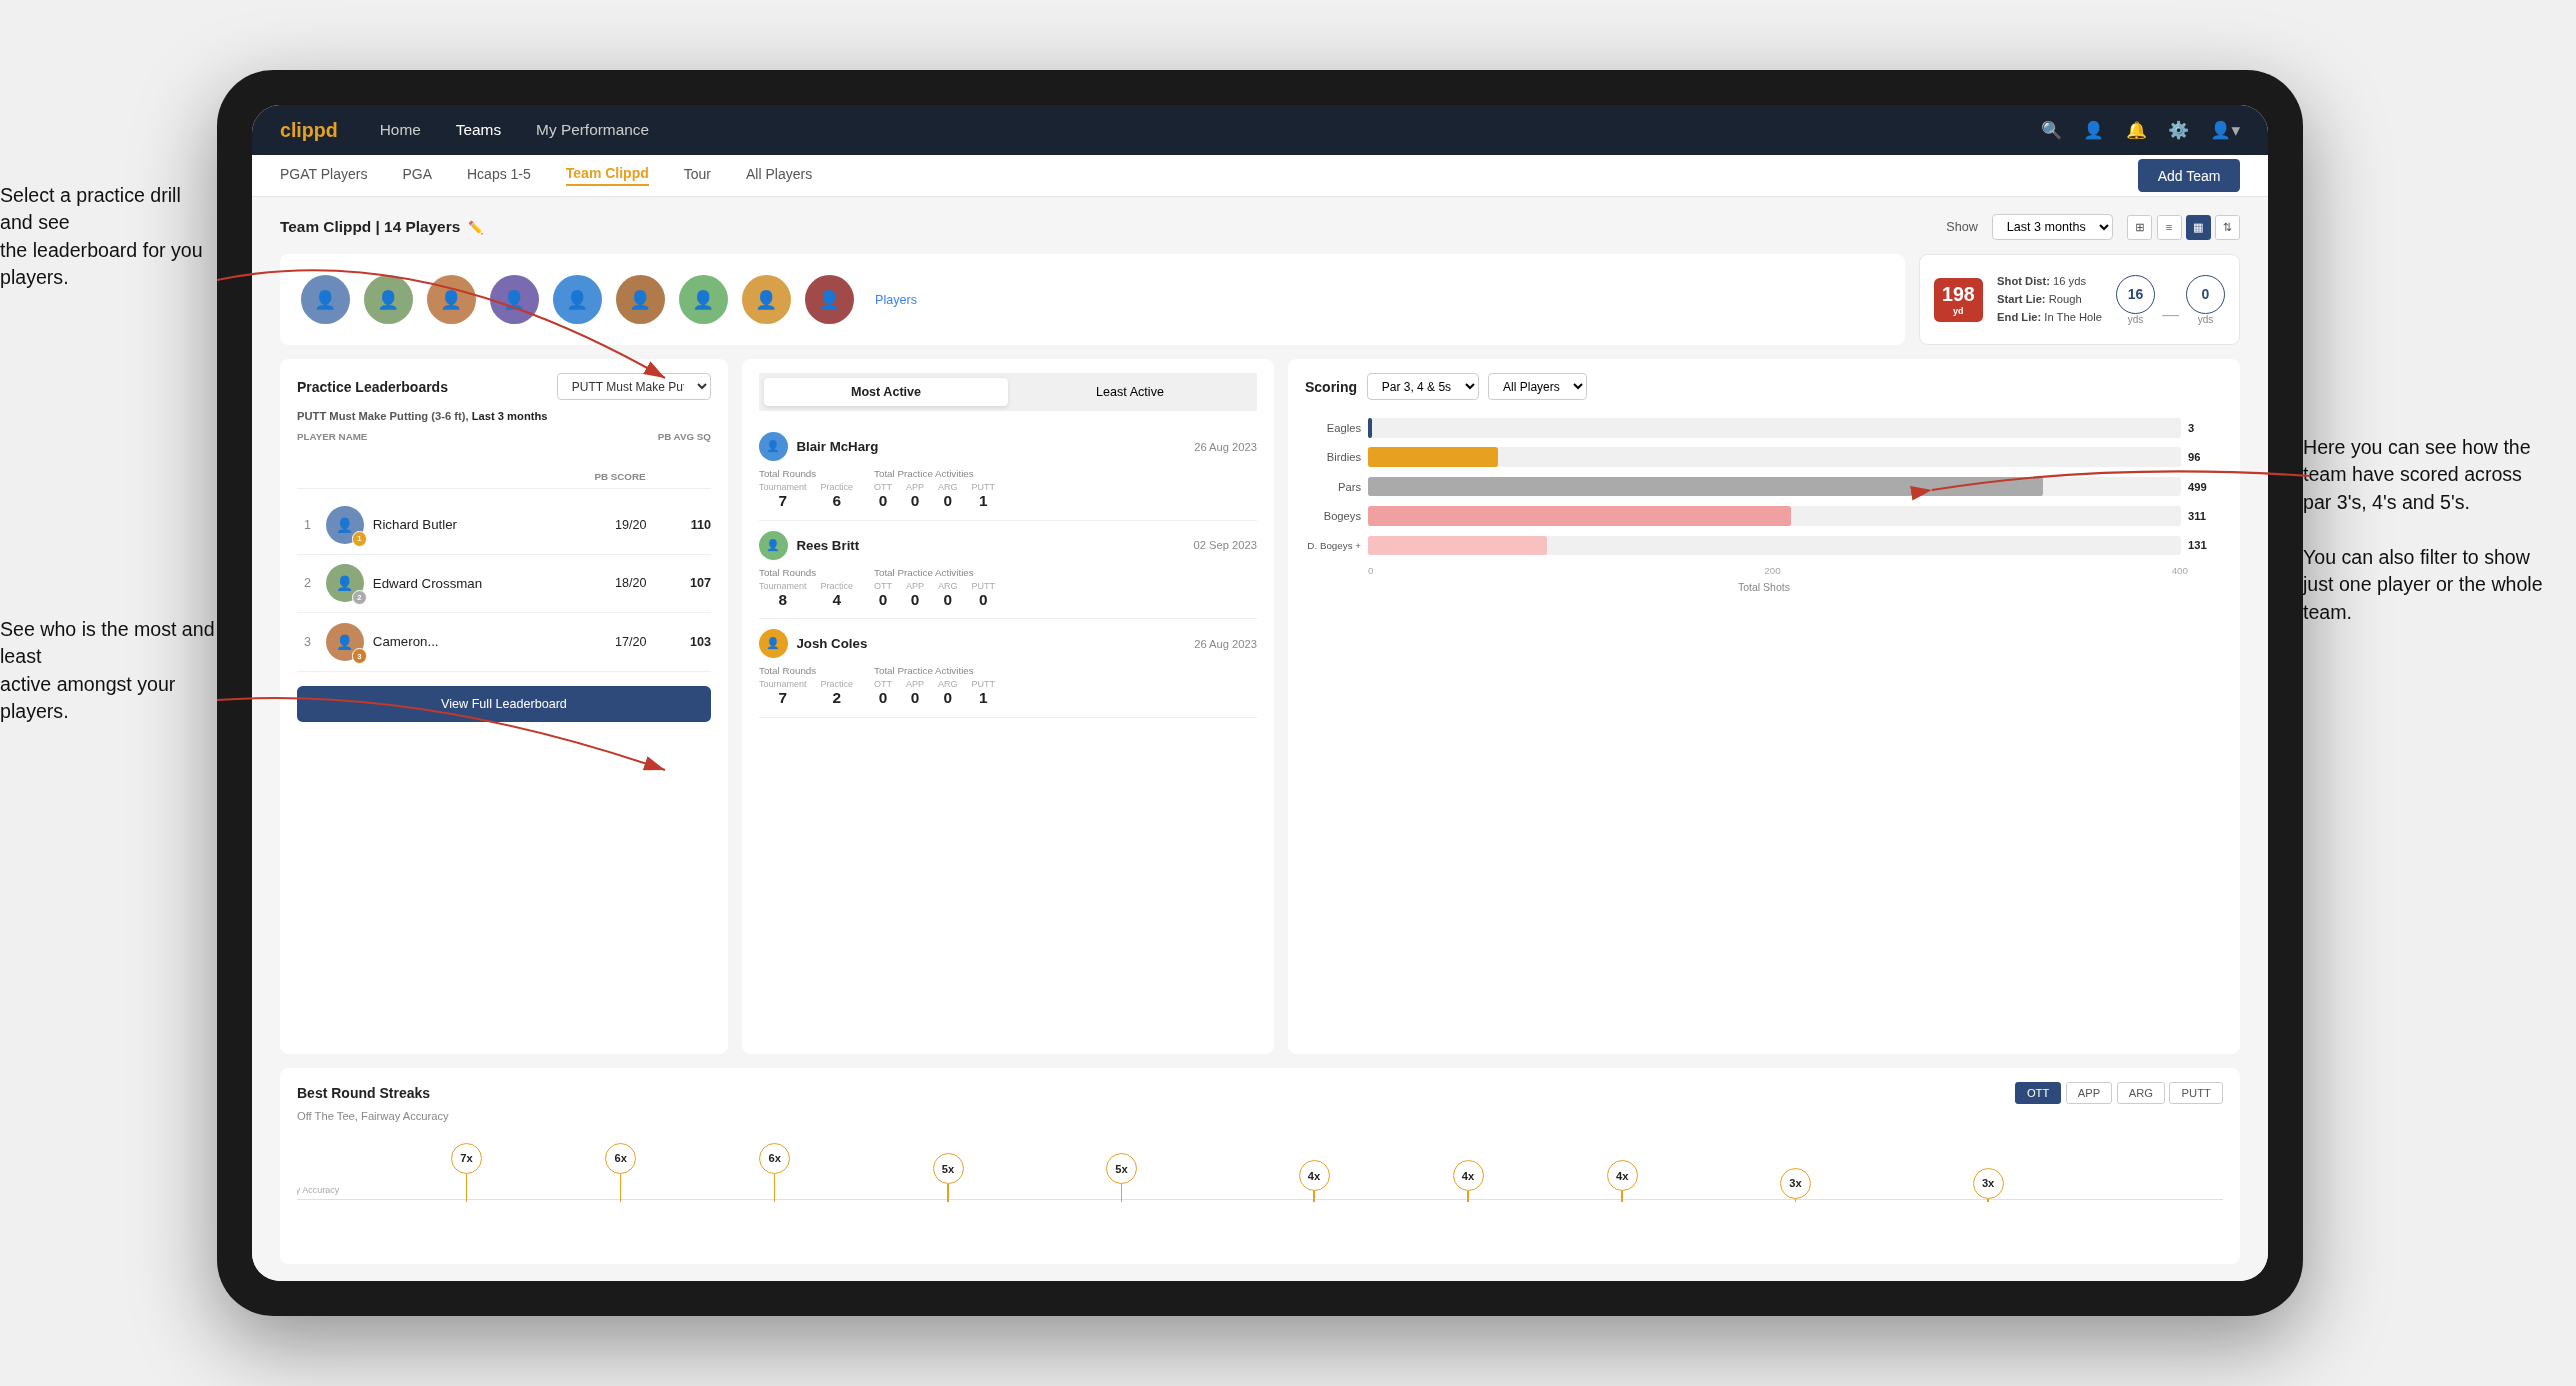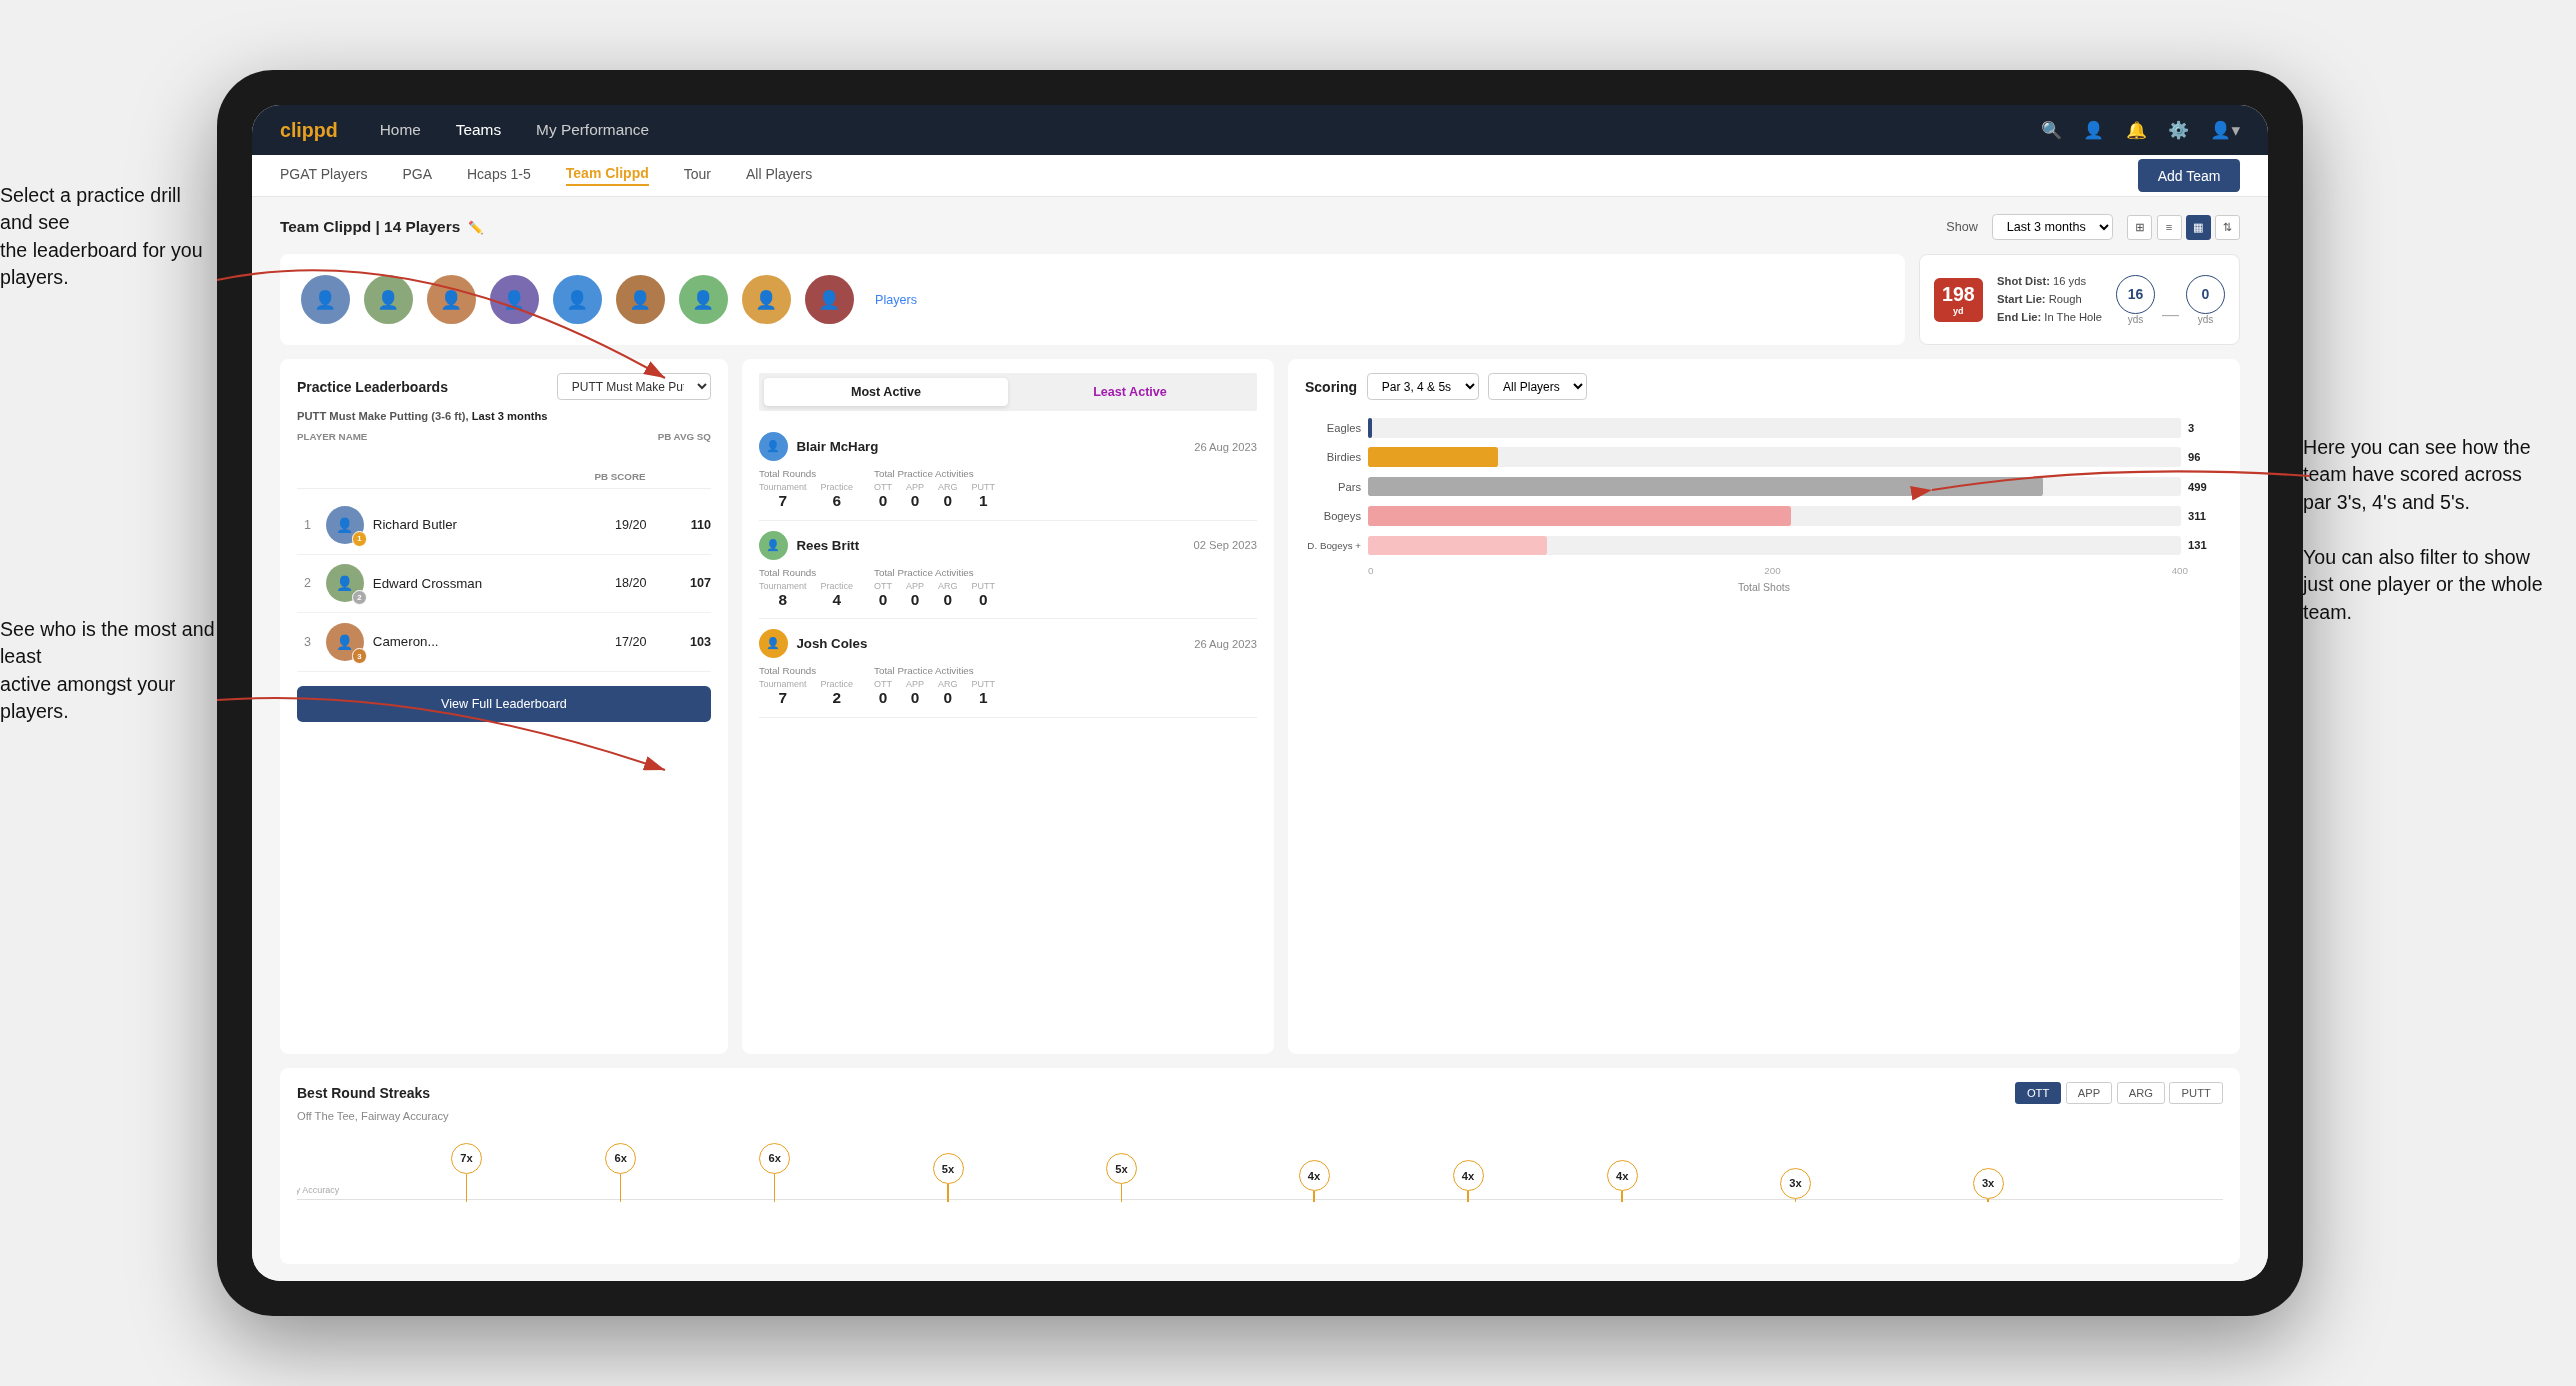--- a/index.html
+++ b/index.html
@@ -396,22 +396,21 @@
       margin-bottom: 11.2px;
     }
     .tab-btn {
       flex: 1;
       padding: 7px;
       border: none;
       background: transparent;
       border-radius: 4.2px;
       font-size: 12.6px;
       cursor: pointer;
-      color: #a21caf;
-      font-weight: bold;
+      color: #000000;
     }
     .tab-btn.active {
       background: #fff;
       color: #222;
       font-weight: 600;
       box-shadow: 0 1.4px 4.2px rgba(0,0,0,0.1);
     }
 
     .player-activity-row {
       border-bottom: 0.7px solid #eee;

